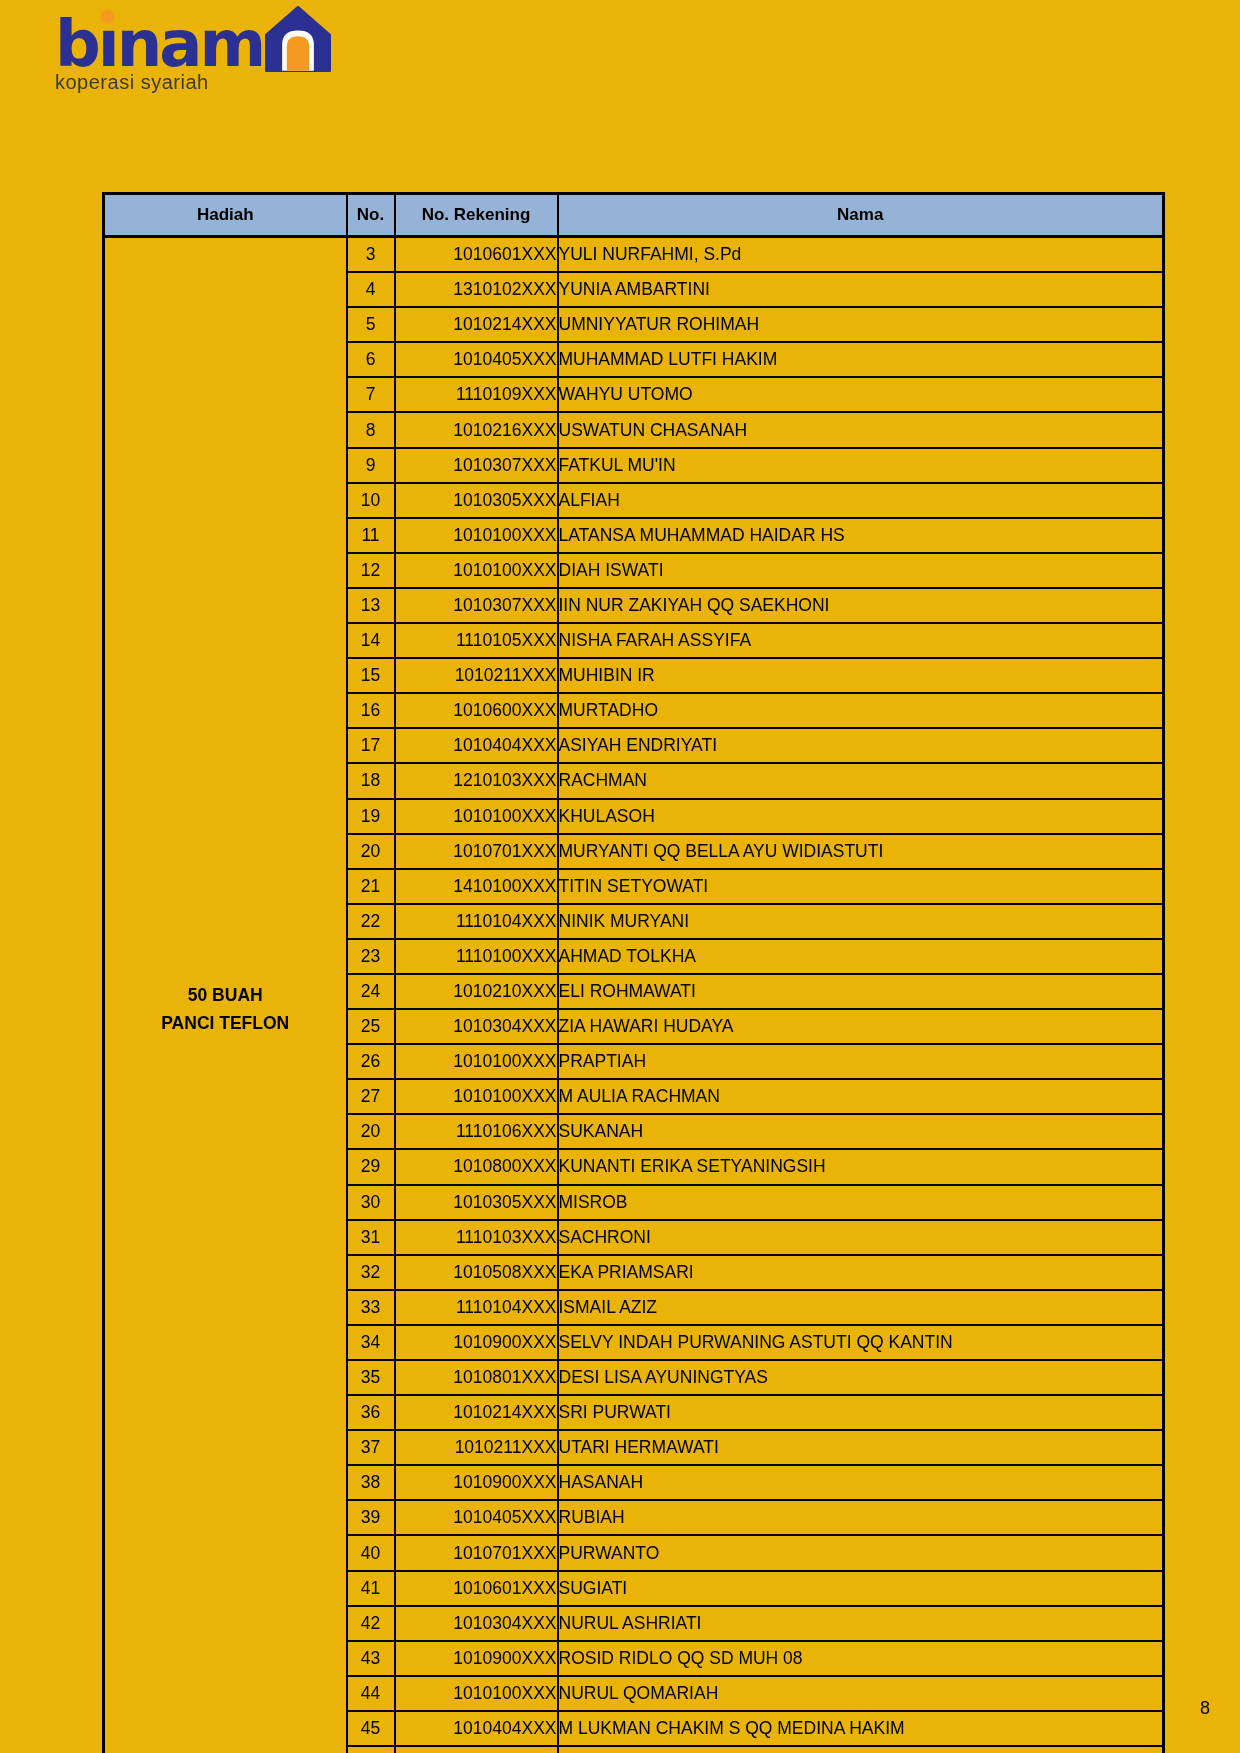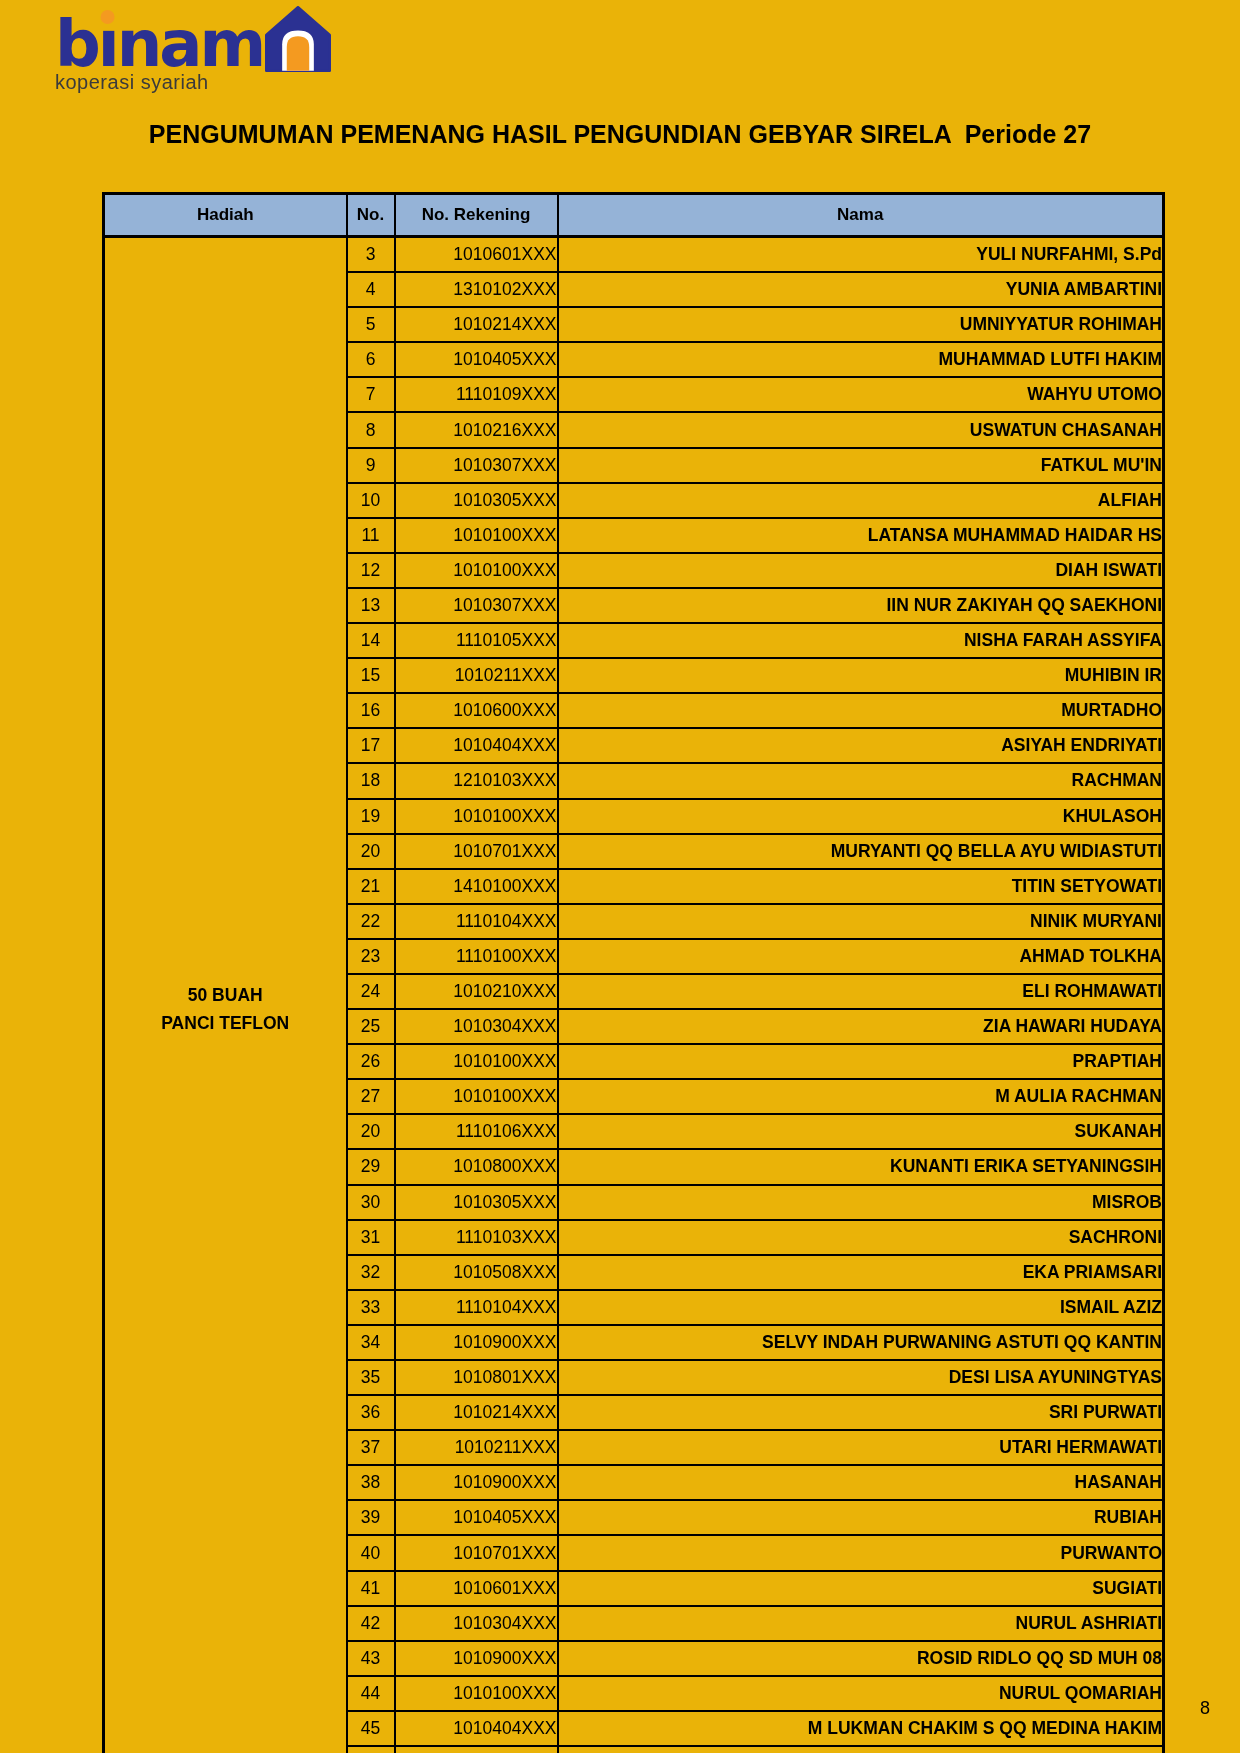--- a/index.html
+++ b/index.html
@@ -94,21 +94,21 @@
   .winners-table tbody td{
     height:33.1px;
   }
   .prize-cell{
     text-align:center;
     font-weight:bold;
     line-height:1.6;
   }
   .cell-no{ text-align:center; }
   .cell-rekening{ text-align:right; }
-  .cell-nama{ text-align:right; padding-left:7px;font-weight:bold; }
+  .cell-nama{ text-align:left; padding-left:7px; }
 
   
   .page-number{
     position:absolute;
     top:1698px;
     right:30px;
     font-size:18px;
     color:#000;
   }
 </style>
@@ -122,21 +122,20 @@
       <span class="wordmark-text"><span>b</span><span class="i-wrap"><span>ı</span><span class="i-dot"></span></span><span>nam</span></span>
       <svg class="house" width="66" height="66" viewBox="0 0 100 100">
         <path d="M50 2 L98 44 L98 98 L2 98 L2 44 Z" fill="#2B3192" stroke="#2B3192" stroke-width="4" stroke-linejoin="round"></path>
         <path d="M26 98 V58 Q26 37 50 37 Q74 37 74 58 V98 Z" fill="#ffffff"></path>
         <path d="M33 98 V62 Q33 46 50 46 Q67 46 67 62 V98 Z" fill="#F49A20"></path>
       </svg>
     </div>
     <div class="logo-caption">koperasi syariah</div>
   </div>
 
-  <h1 class="doc-title">PENGUMUMAN PEMENANG HASIL PENGUNDIAN GEBYAR SIRELA  Periode 27</h1>
 
   <table class="winners-table">
     <colgroup>
       <col style="width:243px">
       <col style="width:48px">
       <col style="width:163px">
       <col style="width:606px">
     </colgroup>
     <thead>
       <tr>

